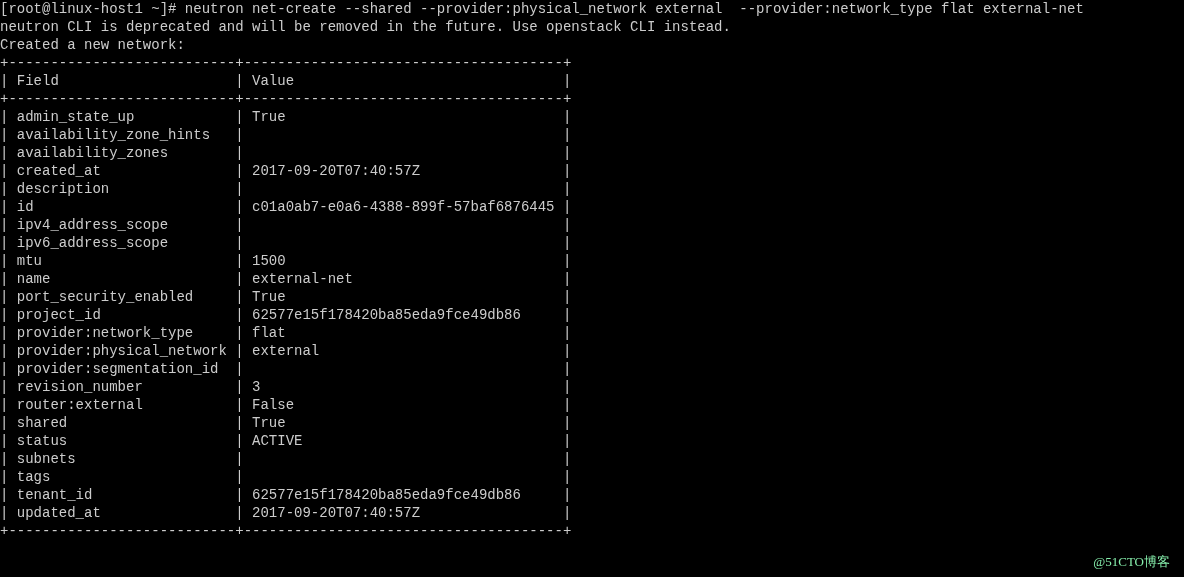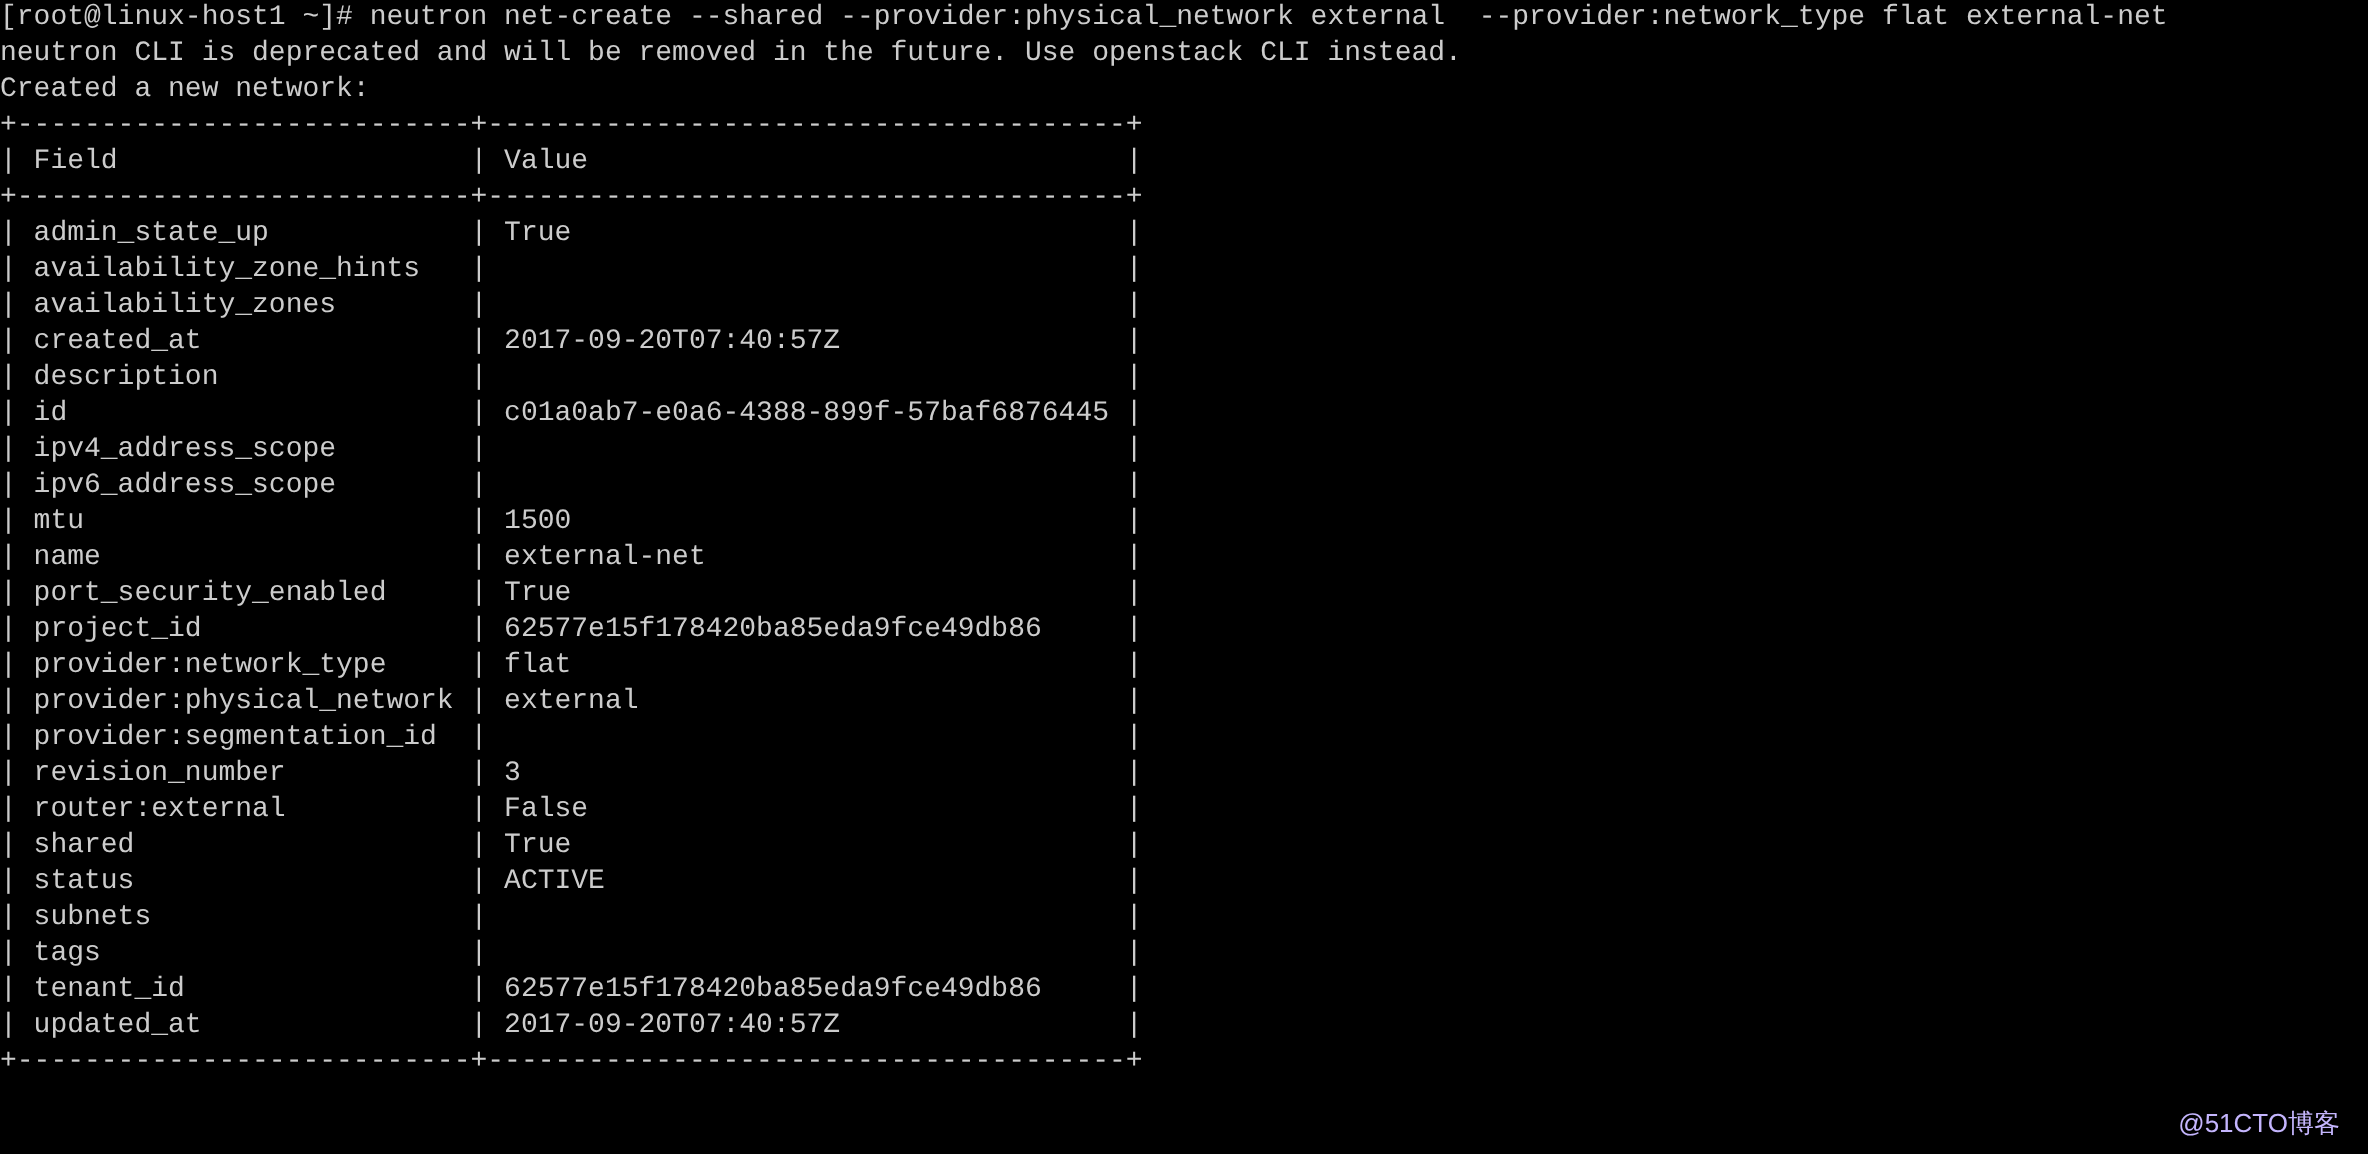--- a/index.html
+++ b/index.html
@@ -13,23 +13,23 @@
     width: 1184px;
     height: 577px;
     overflow: hidden;
     position: relative;
   }
   .term { white-space: pre; }
   .watermark {
     position: absolute;
     bottom: 6px;
     right: 14px;
-    color: #c4b5fd;
+    color: #86efac;
     font-size: 13px;
-    font-family: Liberation Sans, sans-serif;
+    font-family: Liberation Serif, serif;
   }
 </style>
 </head>
 <body>
 
 <div class="term" id="terminal">[root@linux-host1 ~]# neutron net-create --shared --provider:physical_network external  --provider:network_type flat external-net
 neutron CLI is deprecated and will be removed in the future. Use openstack CLI instead.
 Created a new network:
 +---------------------------+--------------------------------------+
 | Field                     | Value                                |

